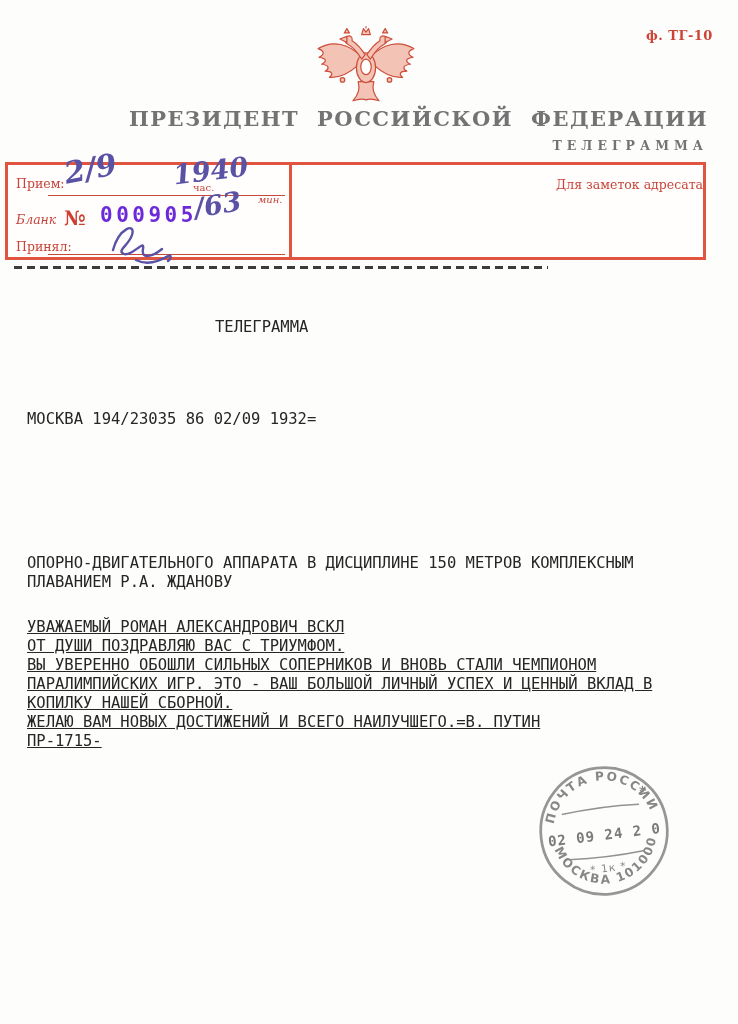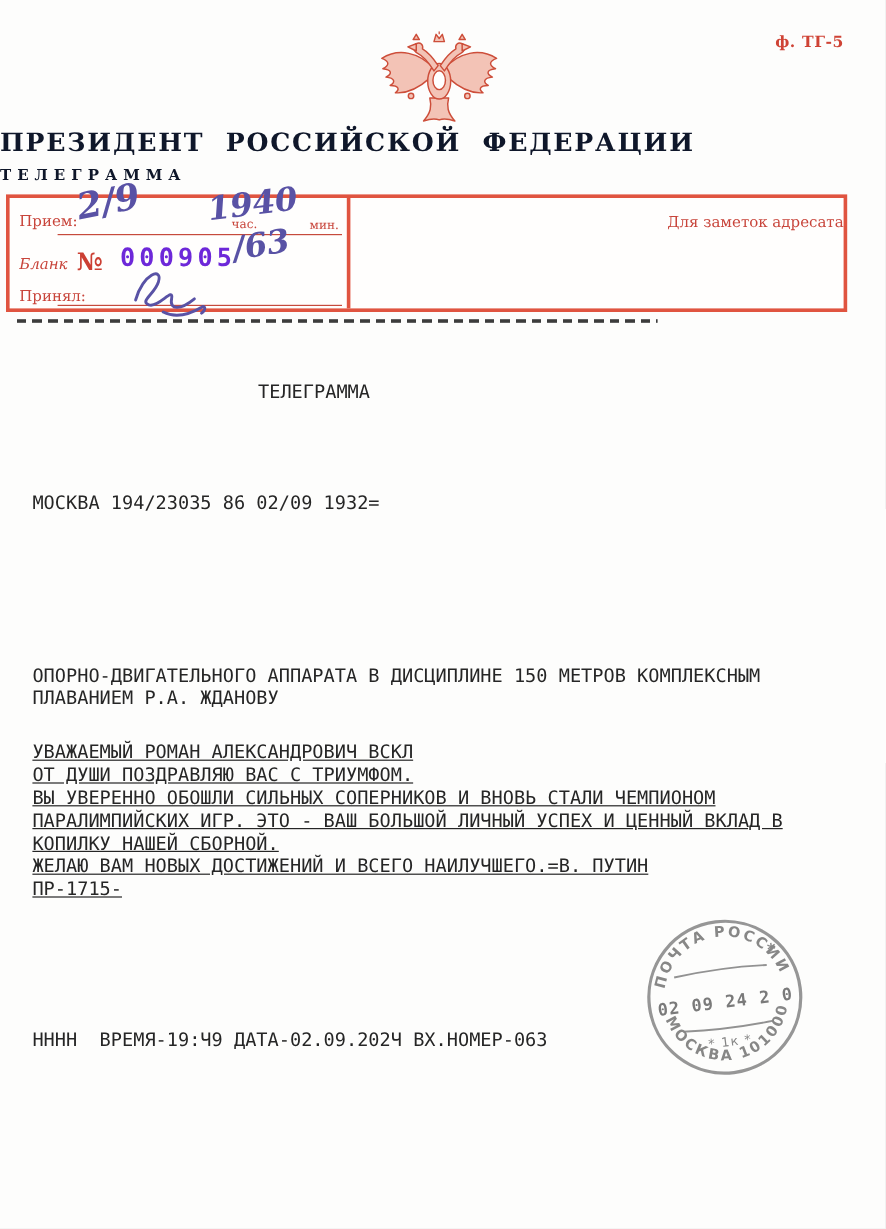--- a/index.html
+++ b/index.html
@@ -12,21 +12,21 @@
     font-family:"DejaVu Serif", serif;
   }
   
   .form-code{
     position:absolute;top:28px;left:646px;width:80px;
     color:#cf4335;font:bold 13px "DejaVu Serif", serif;
     letter-spacing:0.5px;
   }
   .crest{position:absolute;top:26px;left:309px;width:114px;height:80px;}
   .letterhead{
-    position:absolute;top:106px;left:0;width:692px;text-align:left;color:#0f172a;
+    position:absolute;top:106px;left:16px;width:692px;text-align:right;color:#737373;
   }
   .letterhead .title{
     font:bold 21px "DejaVu Serif", serif;
     letter-spacing:1.5px;word-spacing:9px;margin:0;
   }
   .letterhead .subtitle{
     font:bold 12.5px "DejaVu Serif", serif;
     letter-spacing:5px;margin:7px 0 0 0;
   }
   
@@ -88,21 +88,21 @@
   .postmark{
     position:absolute;left:531px;top:758px;width:146px;height:146px;
     transform:rotate(-7deg);opacity:0.92;
   }
 </style>
 </head>
 <body>
 
 <div class="page">
 
-  <div class="form-code">ф. ТГ-5</div>
+  <div class="form-code">ф. ТГ-10</div>
 
   <svg class="crest" viewBox="0 0 130 92" aria-hidden="true">
     <g stroke="#cd4e3a" stroke-width="1.4" fill="#f3c3b6" stroke-linejoin="round">
 
       <path d="M60 36 C46 20 26 16 10 26 C18 29 17 33 11 36 C20 37 20 41 14 44 C23 45 23 49 18 52 C27 52 27 56 23 59 C35 60 46 54 56 45 Z"></path>
 
       <path d="M70 36 C84 20 104 16 120 26 C112 29 113 33 119 36 C110 37 110 41 116 44 C107 45 107 49 112 52 C103 52 103 56 107 59 C95 60 84 54 74 45 Z"></path>
 
       <path d="M56 64 C58 72 57 78 50 86 C56 84 60 83 65 85 C70 83 74 84 80 86 C73 78 72 72 74 64 Z"></path>
 
@@ -128,21 +128,21 @@
 
   <div class="letterhead">
     <div class="title">ПРЕЗИДЕНТ РОССИЙСКОЙ ФЕДЕРАЦИИ</div>
     <div class="subtitle">ТЕЛЕГРАММА</div>
   </div>
 
   <div class="recv-box">
     <div class="recv-left">
       <span class="red-label" style="left:8px;top:11px;">Прием:</span>
       <span class="red-label small" style="left:185px;top:17px;">час.</span>
-      <span class="red-label small" style="left:250px;top:18px;">мин.</span>
+      <span class="red-label small" style="left:250px;top:29px;font-style:italic;">мин.</span>
       <div class="red-underline" style="left:40px;top:30px;width:237px;"></div>
 
       <span class="red-label" style="left:8px;top:47px;font-style:italic;">Бланк</span>
       <span class="numero">№</span>
       <span class="blank-number">000905</span>
 
       <span class="red-label" style="left:8px;top:74px;text-align:center;">Принял:</span>
       <div class="red-underline" style="left:40px;top:89px;width:237px;"></div>
     </div>
     <div class="recv-right">
@@ -166,21 +166,20 @@
   <pre class="mono tg-origin">МОСКВА 194/23035 86 02/09 1932=</pre>
   <pre class="mono tg-par2">ОПОРНО-ДВИГАТЕЛЬНОГО АППАРАТА В ДИСЦИПЛИНЕ 150 МЕТРОВ КОМПЛЕКСНЫМ
 ПЛАВАНИЕМ Р.А. ЖДАНОВУ</pre>
   <pre class="mono tg-par3">УВАЖАЕМЫЙ РОМАН АЛЕКСАНДРОВИЧ ВСКЛ
 ОТ ДУШИ ПОЗДРАВЛЯЮ ВАС С ТРИУМФОМ.
 ВЫ УВЕРЕННО ОБОШЛИ СИЛЬНЫХ СОПЕРНИКОВ И ВНОВЬ СТАЛИ ЧЕМПИОНОМ
 ПАРАЛИМПИЙСКИХ ИГР. ЭТО - ВАШ БОЛЬШОЙ ЛИЧНЫЙ УСПЕХ И ЦЕННЫЙ ВКЛАД В
 КОПИЛКУ НАШЕЙ СБОРНОЙ.
 ЖЕЛАЮ ВАМ НОВЫХ ДОСТИЖЕНИЙ И ВСЕГО НАИЛУЧШЕГО.=В. ПУТИН
 ПР-1715-</pre>
-  <pre class="mono tg-service">НННН  ВРЕМЯ-19:Ч9 ДАТА-02.09.202Ч ВХ.НОМЕР-063</pre>
 
   <svg class="postmark" viewBox="0 0 150 150" aria-hidden="true">
     <defs>
       <path id="arcTop" d="M 23 75 A 52 52 0 1 1 127 75" fill="none"></path>
       <path id="arcBottom" d="M 21 75 A 54 54 0 0 0 129 75" fill="none"></path>
     </defs>
     <circle cx="75" cy="75" r="65" fill="none" stroke="#8e8e8e" stroke-width="2.8"></circle>
     <text font-family="DejaVu Sans, sans-serif" font-size="12.5" font-weight="bold" fill="#7d7d7d" letter-spacing="2">
       <textPath href="#arcTop" startOffset="50%" text-anchor="middle">ПОЧТА РОССИИ</textPath>
     </text>

